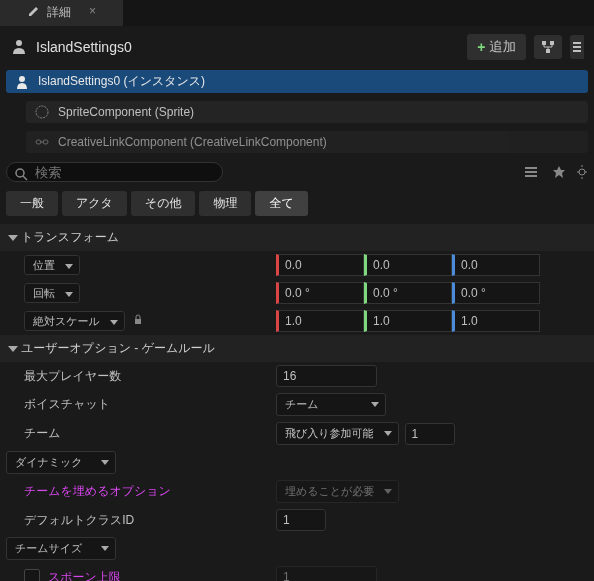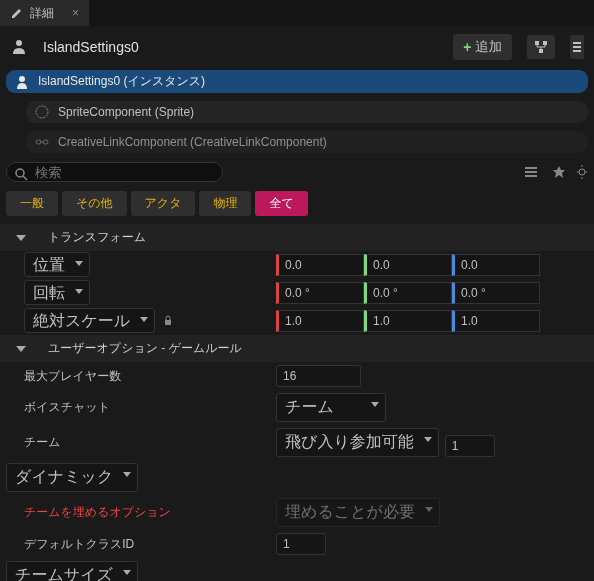--- a/index.html
+++ b/index.html
@@ -1,54 +1,54 @@
 <!DOCTYPE html>
 <html><head>
 <meta charset="utf-8">
 <style>
 * { margin: 0; padding: 0; box-sizing: border-box; font-family: "Segoe UI", Arial, sans-serif; }
 body { background: #1a1a1a; color: #c0c0c0; font-size: 12px; width: 594px; height: 581px; overflow: hidden; }
 
 .tab-bar { background: #151515; display: flex; height: 26px; align-items: center; }
-.tab { background: #2a2a2a; padding: 4px 10px; display: flex; align-items: center; gap: 6px; height: 26px; }
+.tab { background: #2a2a2a; padding: 4px 27px; display: flex; gap: 6px; height: 26px; }
 .tab-close { margin-left: 12px; color: #888; cursor: pointer; }
 
-.title-row { display: flex; align-items: center; padding: 8px 10px; gap: 15px; background: #1a1a1a; }
+.title-row { display: flex; align-items: center; padding: 8px 10px; gap: 8px; background: #1a1a1a; }
 .title-text { flex: 1; font-size: 14px; color: #e0e0e0; }
 .btn-add { background: #2f2f2f; border: none; color: #c0c0c0; padding: 4px 10px; display: flex; align-items: center; gap: 4px; border-radius: 3px; cursor: pointer; }
 .btn-add .plus { color: #7fd87f; font-weight: bold; font-size: 14px; }
 .btn-icon { background: #2f2f2f; border: none; width: 28px; height: 24px; border-radius: 3px; cursor: pointer; display: flex; align-items: center; justify-content: center; }
 
 .tree { padding: 2px 6px 8px 6px; }
-.tree-row { display: flex; align-items: center; gap: 8px; padding: 3px 8px; border-radius: 9px; }
+.tree-row { display: flex; align-items: center; gap: 8px; padding: 3px 8px; border-radius: 3px; }
 .tree-row.selected { background: #1a4a7a; color: #e8e8e8; }
 .tree-row.child { margin-left: 20px; background: #242424; margin-top: 8px; }
 
 .search-bar { display: flex; align-items: center; gap: 6px; padding: 0 6px 8px 6px; }
 .search-input { flex: 1; background: #0f0f0f; border: 1px solid #333; border-radius: 12px; padding: 4px 10px 4px 28px; color: #c0c0c0; height: 20px; }
 .search-wrap { position: relative; flex: 1; }
 .search-icon-pos { position: absolute; left: 8px; top: 5px; color: #888; }
 
 .filter-tabs { display: flex; gap: 4px; padding: 0 6px 8px 6px; }
-.filter-tab { background: #2f2f2f; border: none; color: #eab308; padding: 4px 14px; border-radius: 3px; cursor: pointer; font-size: 12px; }
-.filter-tab.active { background: #be185d; color: #fff; }
-
-.section-header { display: flex; align-items: center; gap: 22px; padding: 5px 16px; background: #222; color: #d0d0d0; font-size: 12px; }
+.filter-tab { background: #2f2f2f; border: none; color: #e5e5e5; padding: 4px 14px; border-radius: 3px; cursor: pointer; font-size: 12px; }
+.filter-tab.active { background: #404040; color: #fff; }
+
+.section-header { display: flex; align-items: center; gap: 3px; padding: 5px 8px; background: #222; color: #d0d0d0; font-size: 12px; }
 .caret { width: 0; height: 0; border-left: 5px solid transparent; border-right: 5px solid transparent; border-top: 6px solid #aaa; }
 
 .prop-row { display: flex; align-items: center; padding: 3px 6px; min-height: 28px; }
 .prop-label { width: 270px; padding-left: 18px; font-size: 12px; }
-.prop-label.dim { color: #ef4444; }
+.prop-label.dim { color: #d946ef; }
 .prop-value { flex: 1; display: flex; gap: 6px; align-items: flex-end; }
 
-.dd { background: #151515; border: 1px solid #333; border-radius: 3px; padding: 3px 24px 3px 8px; color: #c0c0c0; position: relative; min-width: 70px; cursor: pointer; font-size: 16px; }
+.dd { background: #151515; border: 1px solid #333; border-radius: 3px; padding: 3px 24px 3px 8px; color: #c0c0c0; position: relative; min-width: 70px; cursor: pointer; font-size: 11px; }
 .dd::after { content: ""; position: absolute; right: 6px; top: 8px; border-left: 4px solid transparent; border-right: 4px solid transparent; border-top: 5px solid #aaa; }
 .dd.wide { min-width: 110px; }
 
-.num-input { background: #151515; border: 1px solid #333; border-radius: 3px; padding: 3px 6px; color: #c0c0c0; width: 85px; height: 22px; font-size: 12px; }
+.num-input { background: #151515; border: 1px solid #333; border-radius: 3px; padding: 3px 6px; color: #c0c0c0; width: 101px; height: 22px; font-size: 12px; }
 .num-input.sm { width: 50px; }
 
 .vec3 { display: flex; gap: 0; }
 .vec-cell { background: #151515; border: 1px solid #333; padding: 3px 6px; color: #c0c0c0; width: 88px; height: 22px; font-size: 12px; border-left: 3px solid; }
 .vec-cell.x { border-left-color: #d94545; }
 .vec-cell.y { border-left-color: #7fd87f; }
 .vec-cell.z { border-left-color: #4a8ad9; }
 
 .lock-icon { color: #888; margin-left: 4px; }
 .checkbox { width: 16px; height: 16px; background: #151515; border: 1px solid #444; border-radius: 2px; cursor: pointer; }
@@ -159,22 +159,22 @@
       <svg width="12" height="16" viewBox="0 0 12 16">
           <circle cx="6" cy="8" r="3" fill="none" stroke="#888"></circle>
           <path d="M6 3 L6 1 M6 13 L6 15 M1 8 L3 8 M9 8 L11 8" stroke="#888"></path>
         </svg>
     </button>
   </div>
 </div>
 
 <div class="filter-tabs">
   <button class="filter-tab">一般</button>
+  <button class="filter-tab">アクタ</button>
   <button class="filter-tab">その他</button>
-  <button class="filter-tab">アクタ</button>
   <button class="filter-tab">物理</button>
   <button class="filter-tab active">全て</button>
 </div>
 
 <div class="section-header">
   <span class="caret"></span>
   <span>トランスフォーム</span>
 </div>
 
 <div class="prop-row">

